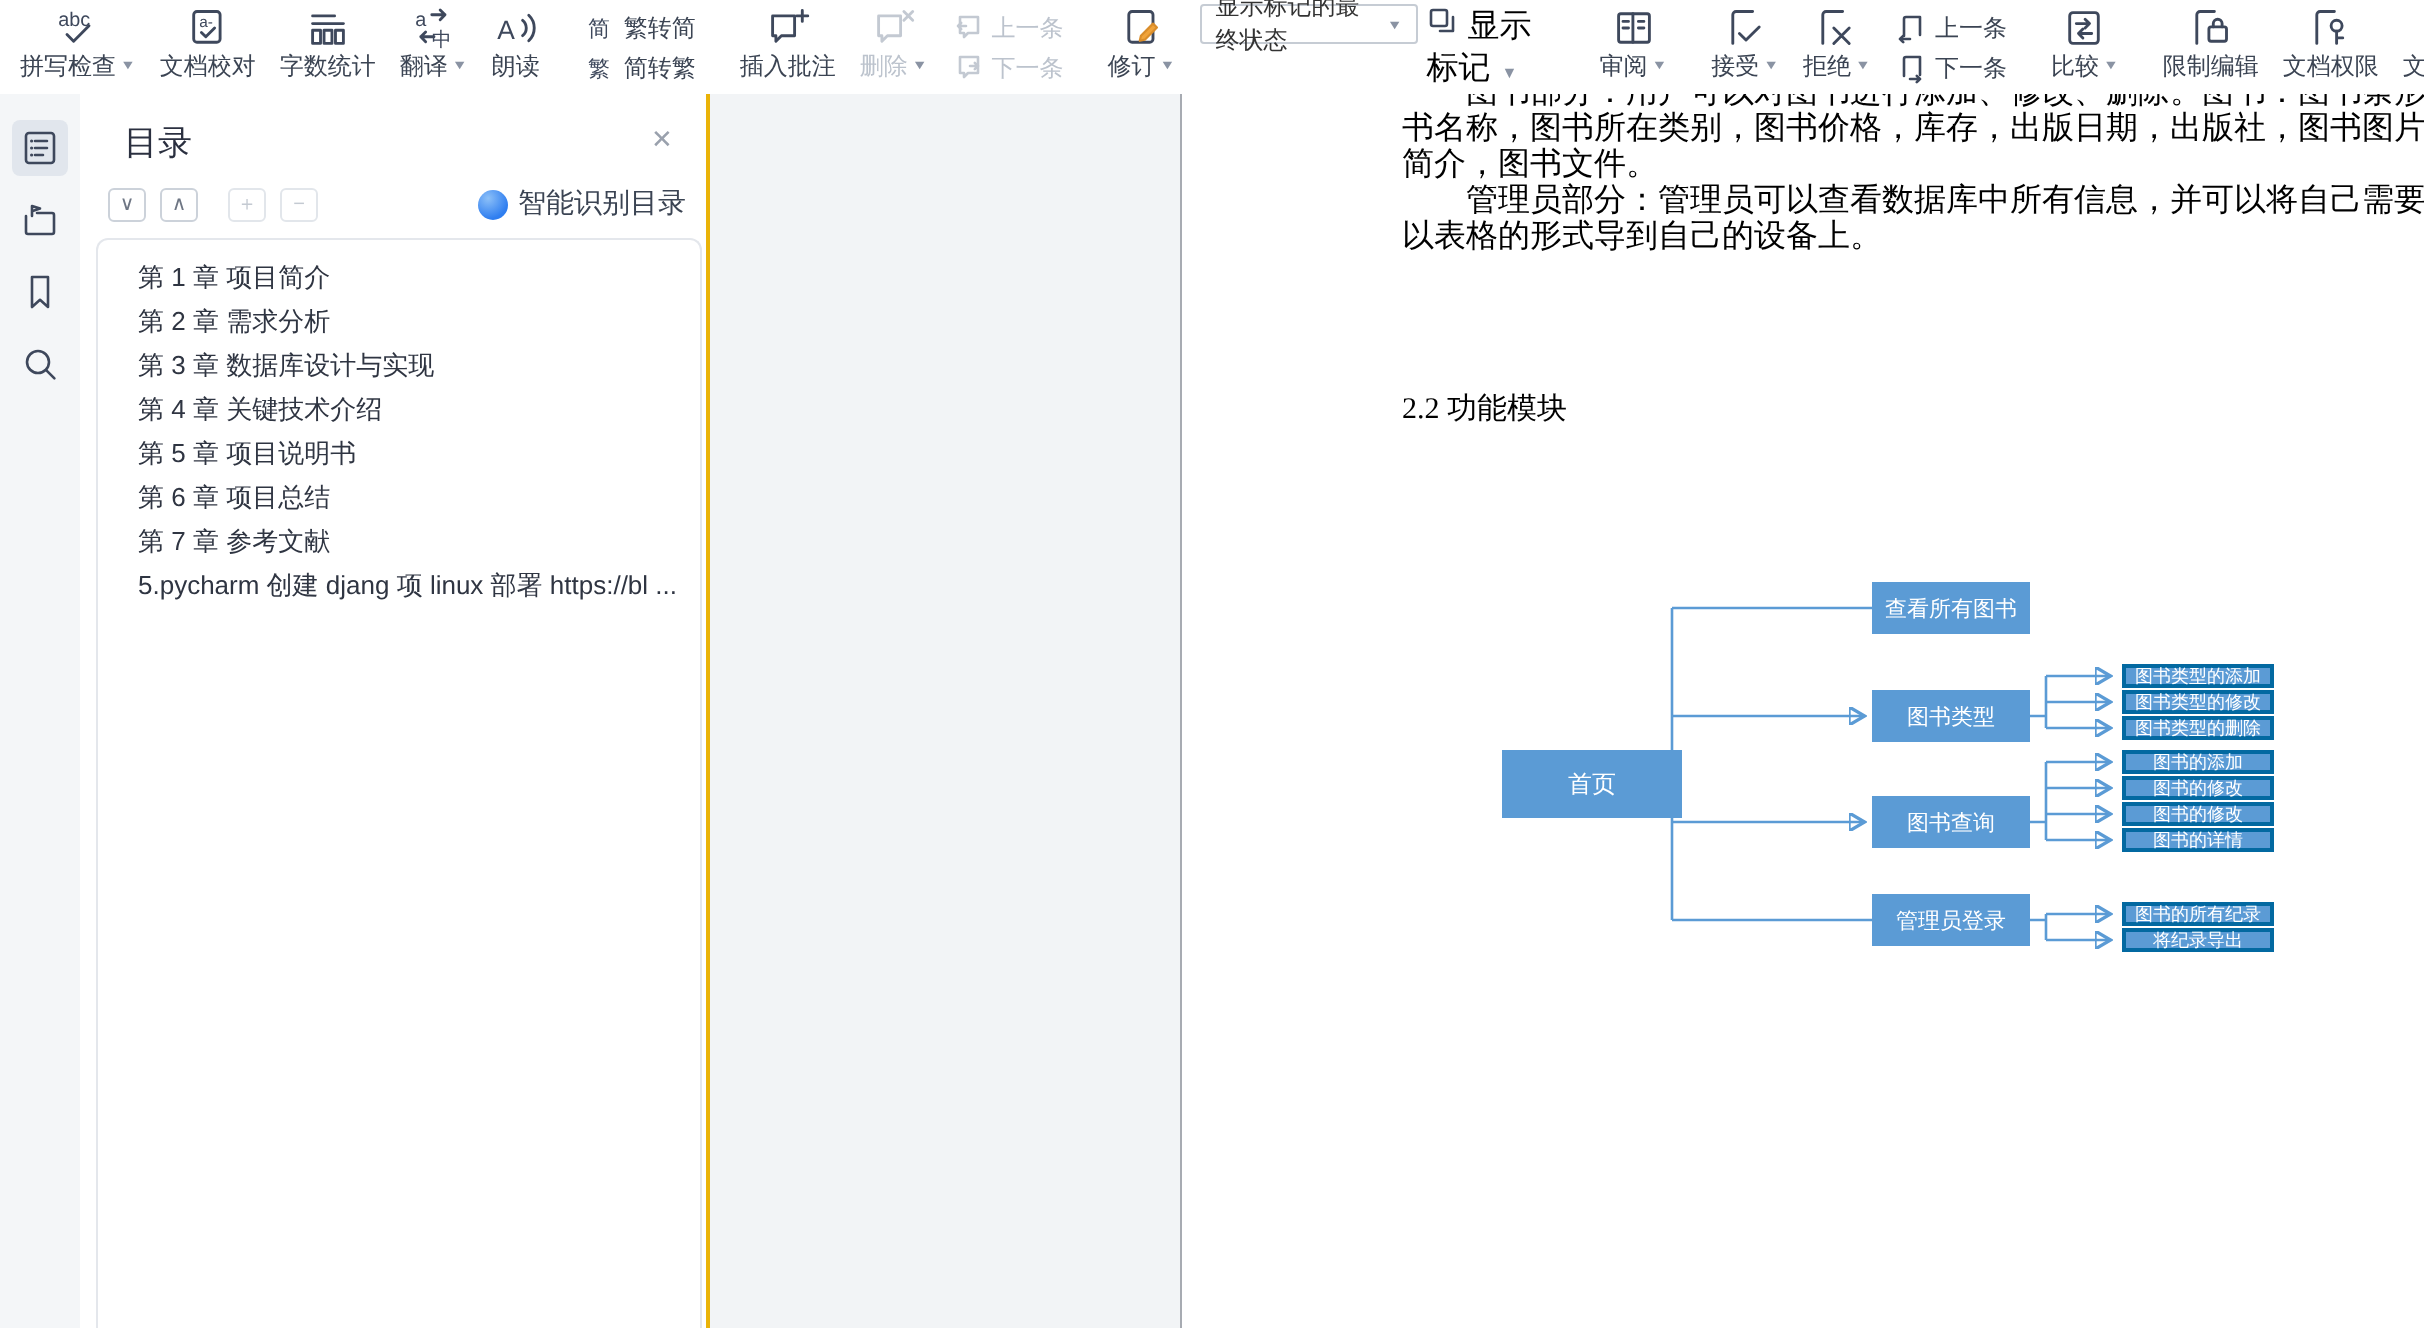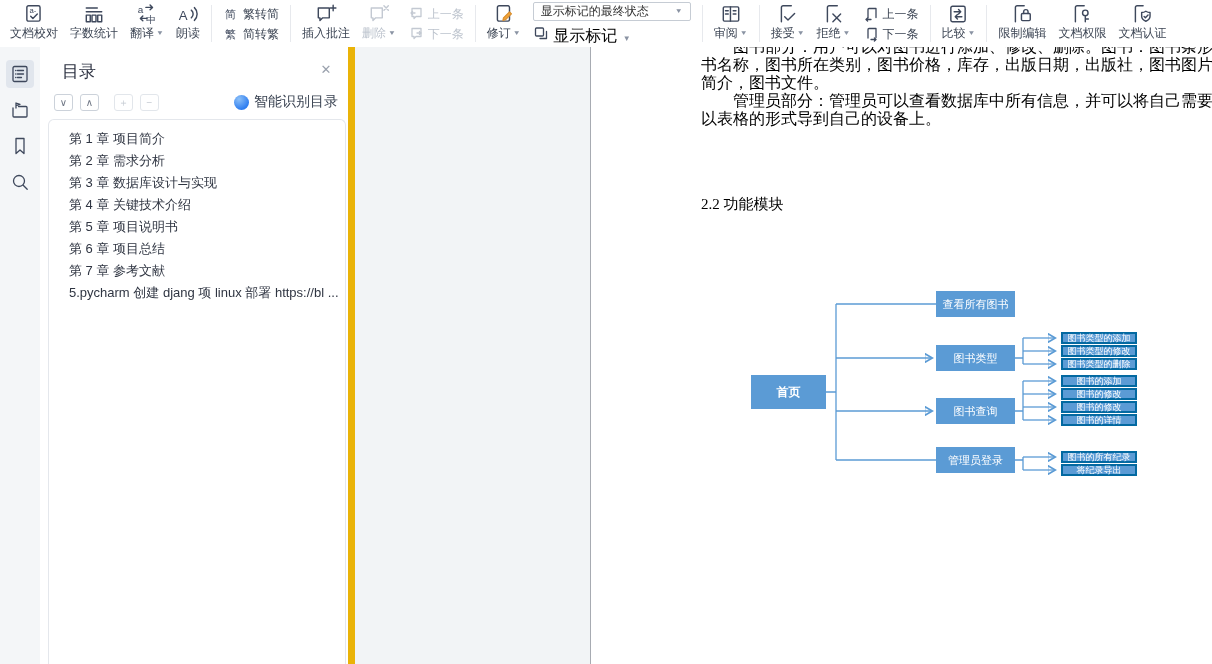--- a/index.html
+++ b/index.html
@@ -19,37 +19,37 @@
   .rb-lbl { margin-top:1px; display:flex; align-items:center; line-height:14px; }
   .caret { font-size:8px; color:#8a93a3; margin-left:2px; transform:scaleY(.8); }
   .sep { width:1px; background:#e7e9ed; margin:5px 5px; }
   .stack { display:flex; flex-direction:column; justify-content:center; gap:4px; padding:0 6px; }
   .stack .srow { display:flex; align-items:center; gap:4px; font-size:12px; color:#3b4453;
     line-height:16px; cursor:pointer; white-space:nowrap; }
   .disabled, .disabled .srow { color:#bcc3cd; }
   svg.ic-svg { stroke:#3e485c; fill:none; stroke-width:1.3; stroke-linecap:round; stroke-linejoin:round; }
   svg.ic-svg text { stroke:none; fill:#3e485c; }
   svg.ic-svg.dis { stroke:#c3c9d2; }
-  .trackcol { display:flex; flex-direction:column; justify-content:flex-start; padding:2px 6px; gap:4px; }
+  .trackcol { display:flex; flex-direction:row; justify-content:center; padding:2px 6px; gap:4px; }
   .combo { width:158px; height:20px; border:1px solid #c6ccd4; border-radius:2px; background:#fff;
     font-size:12px; color:#333; display:flex; align-items:center; justify-content:space-between;
     padding:0 7px; cursor:pointer; }
   .combo .caret { margin-left:6px; }
   .srow .caret { margin-left:1px; }
 
   
   .rail { position:absolute; left:0; top:47px; bottom:0; width:40px; background:#f4f6f8; }
   .rail-btn { width:28px; height:28px; margin:8px auto 8px auto; border-radius:4px;
     display:flex; align-items:center; justify-content:center; cursor:pointer; }
   .rail-btn.first { margin-top:13px; }
   .rail-btn.active { background:#e1e6ed; }
 
   
   .toc { position:absolute; left:40px; top:47px; bottom:0; width:315px; background:#fff;
-    border-right:7px solid #eab308; }
+    border-right:2px solid #eab308; }
   .toc-head { position:relative; padding:13px 14px 0 22px; }
   .toc-title { font-size:17px; color:#2b3040; }
   .toc-close { position:absolute; right:14px; top:15px; width:16px; height:16px;
     color:#9aa1ad; font-size:13px; line-height:16px; text-align:center; cursor:pointer; }
   .toc-tools { display:flex; align-items:center; margin:10px 10px 0 14px; }
   .tbtn { width:19px; height:17px; border:1px solid #ccd2da; border-radius:3px; background:#fff;
     color:#6e7684; font-size:10px; line-height:15px; text-align:center; margin-right:7px; cursor:pointer; }
   .tbtn.gap { margin-left:8px; }
   .tbtn.off { border-color:#e2e6eb; color:#c4cad2; }
   .smart { margin-left:auto; display:flex; align-items:center; font-size:14px; color:#3b4453; cursor:pointer; }
@@ -68,32 +68,44 @@
   .para { position:absolute; left:110px; top:-9px; width:620px;
     font-family:"Liberation Serif", serif; font-size:16px; line-height:18px; color:#000; }
   .para .dline { white-space:nowrap; }
   .para .ind { text-indent:2em; }
   .doc-heading { position:absolute; left:110px; top:148px;
     font-family:"Liberation Serif", serif; font-size:15px; color:#000; white-space:nowrap; }
 
   
   .node { position:absolute; background:#5b9bd5; color:#fff; display:flex;
     align-items:center; justify-content:center; text-align:center; }
-  .n-root { left:160px; top:328px; width:75px; height:34px; font-size:12px;font-weight:bold; }
+  .n-root { left:160px; top:328px; width:90px; height:34px; font-size:12px; }
   .n2 { left:345px; width:79px; height:26px; font-size:11px; }
   .n3 { left:470px; width:76px; height:12px; font-size:9px; line-height:10px;
     border:2px solid #0369a1; }
   .conn { position:absolute; left:0; top:0; pointer-events:none; }
   .conn path { stroke:#5b9bd5; stroke-width:1.3; fill:none; }
 </style>
 </head>
 <body>
 
 <div class="ribbon">
 
+  <div class="rb-btn">
+    <span class="ic">
+      <svg class="ic-svg" width="22" height="22" viewBox="0 0 20 20">
+          <text x="1" y="9" font-size="9" font-family="Liberation Sans,sans-serif">abc</text>
+          <path d="M5,13 l3,3 l7,-7"></path>
+        </svg>
+    </span>
+    <span class="rb-lbl">
+        <span>拼写检查</span>
+        <span class="caret">▼</span>
+      </span>
+  </div>
 
   <div class="rb-btn">
     <span class="ic">
       <svg class="ic-svg" width="22" height="22" viewBox="0 0 20 20">
           <rect x="3.5" y="2.5" width="12" height="14" rx="1.5"></rect>
           <text x="6" y="9.5" font-size="7" font-family="Liberation Sans,sans-serif">a-</text>
           <path d="M7,12 l2,2 l4,-4"></path>
         </svg>
     </span>
     <span class="rb-lbl">

